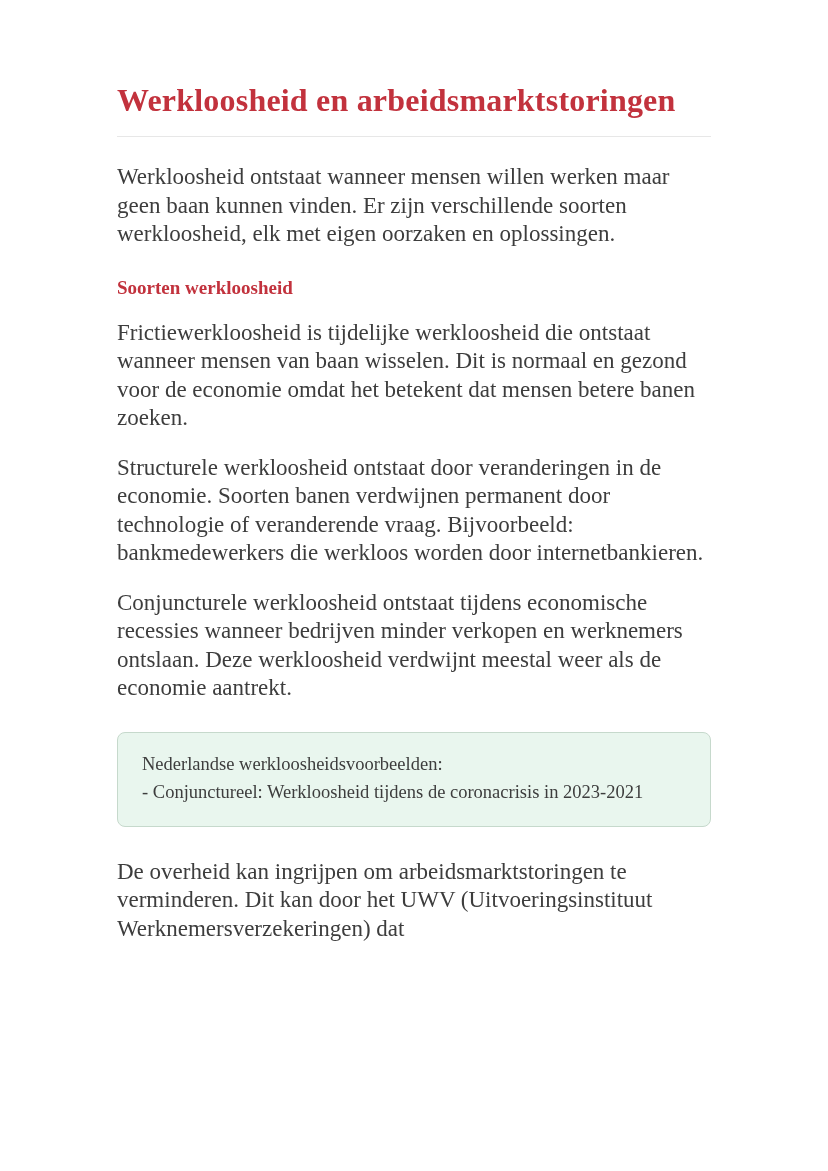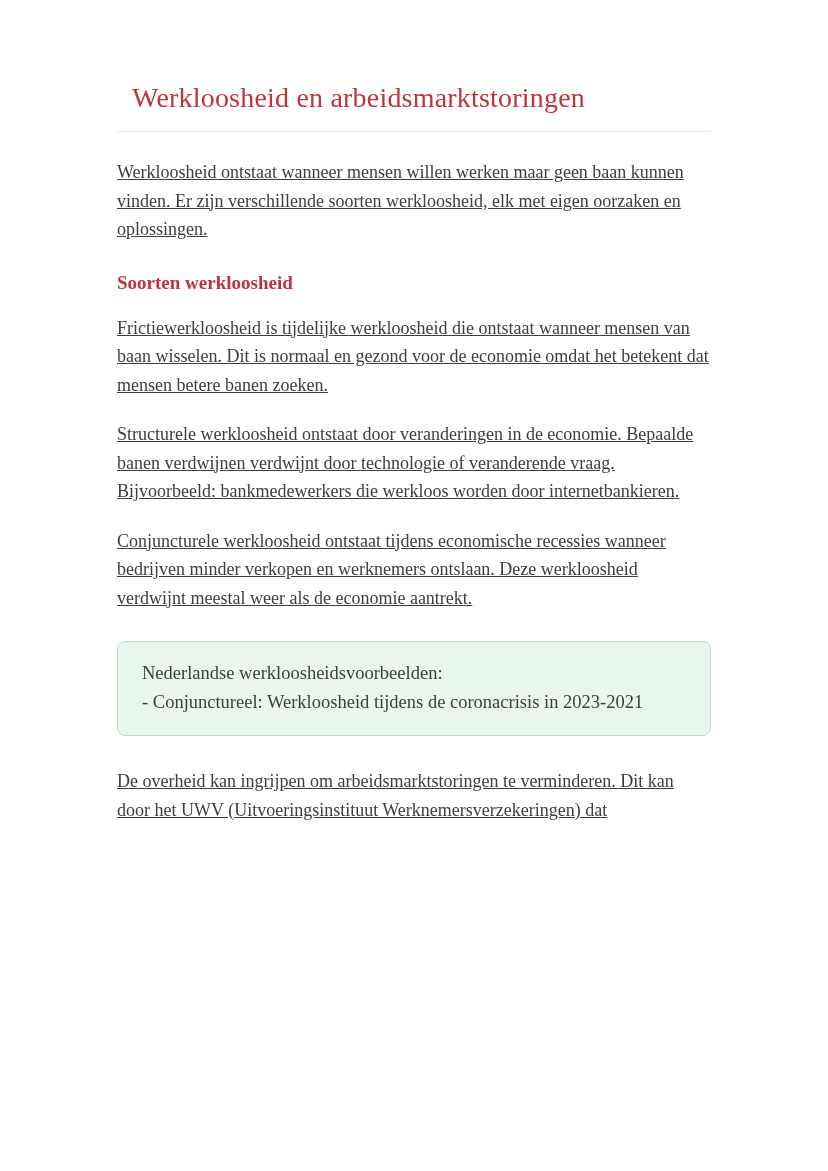--- a/index.html
+++ b/index.html
@@ -22,39 +22,37 @@
     background: #ffffff;
     font-family: "Liberation Serif", "DejaVu Serif", serif;
     color: var(--text);
   }
   .content {
     width: 594px;
     margin: 0 auto;
     padding-top: 80px;
   }
   h1.title {
-    font-size: 28px;
+    font-size: 32px;
     line-height: 1.25;
-    font-weight: 400;
+    font-weight: 700;
     color: var(--accent);
     letter-spacing: 0.2px;
     margin-bottom: 16px;
-    margin-left: 15px;
   }
   hr.title-divider {
     border: none;
     border-top: 1px solid var(--divider);
     margin: 0 0 26px 0;
   }
   p.body-paragraph {
-    font-size: 18px;
+    font-size: 23px;
     line-height: 28.5px;
     margin-bottom: 21px;
     color: var(--text);
-    text-decoration: underline;
   }
   h2.section-heading {
     font-size: 19px;
     font-weight: 700;
     color: var(--accent);
     margin-top: 28px;
     margin-bottom: 20px;
   }
   .example-box {
     background: var(--box-background);
@@ -78,21 +76,21 @@
     <h1 class="title">Werkloosheid en arbeidsmarktstoringen</h1>
 
     <hr class="title-divider">
 
     <p class="body-paragraph">Werkloosheid ontstaat wanneer mensen willen werken maar geen baan kunnen vinden. Er zijn verschillende soorten werkloosheid, elk met eigen oorzaken en oplossingen.</p>
 
     <h2 class="section-heading">Soorten werkloosheid</h2>
 
     <p class="body-paragraph">Frictiewerkloosheid is tijdelijke werkloosheid die ontstaat wanneer mensen van baan wisselen. Dit is normaal en gezond voor de economie omdat het betekent dat mensen betere banen zoeken.</p>
 
-    <p class="body-paragraph">Structurele werkloosheid ontstaat door veranderingen in de economie. Bepaalde banen verdwijnen verdwijnt door technologie of veranderende vraag. Bijvoorbeeld: bankmedewerkers die werkloos worden door internetbankieren.</p>
+    <p class="body-paragraph">Structurele werkloosheid ontstaat door veranderingen in de economie. Soorten banen verdwijnen permanent door technologie of veranderende vraag. Bijvoorbeeld: bankmedewerkers die werkloos worden door internetbankieren.</p>
 
     <p class="body-paragraph">Conjuncturele werkloosheid ontstaat tijdens economische recessies wanneer bedrijven minder verkopen en werknemers ontslaan. Deze werkloosheid verdwijnt meestal weer als de economie aantrekt.</p>
 
     <div class="example-box">
       <div class="line">Nederlandse werkloosheidsvoorbeelden:</div>
       <div class="line">- Conjunctureel: Werkloosheid tijdens de coronacrisis in 2023-2021</div>
     </div>
 
 
     <p class="body-paragraph">De overheid kan ingrijpen om arbeidsmarktstoringen te verminderen. Dit kan door het UWV (Uitvoeringsinstituut Werknemersverzekeringen) dat</p>

